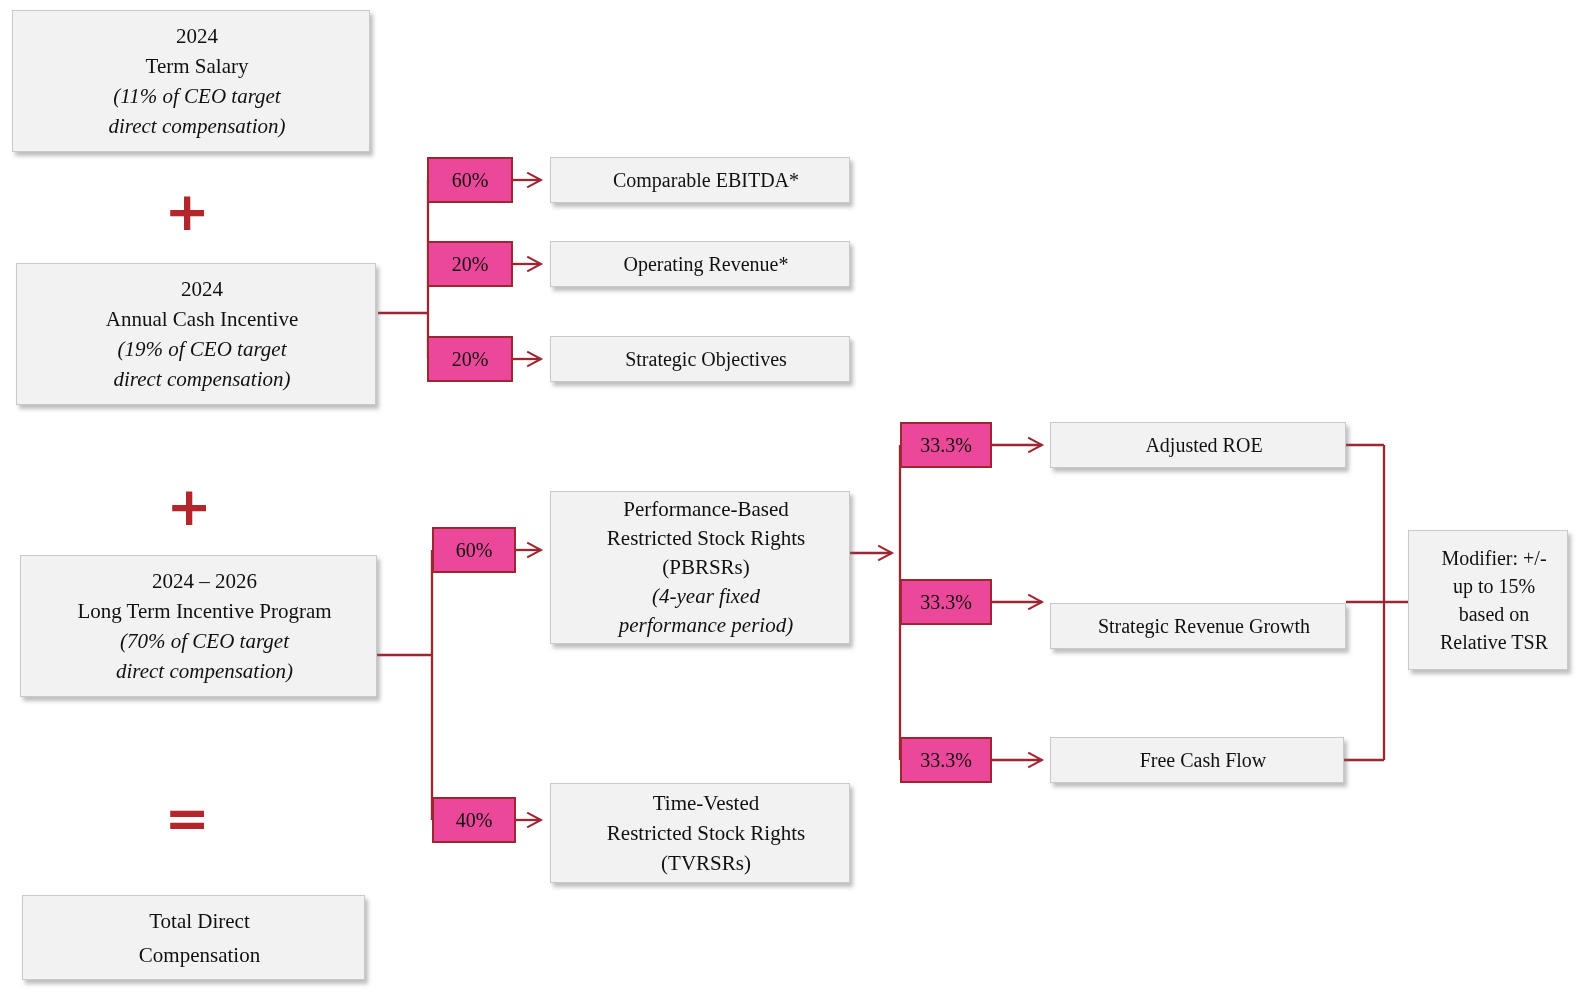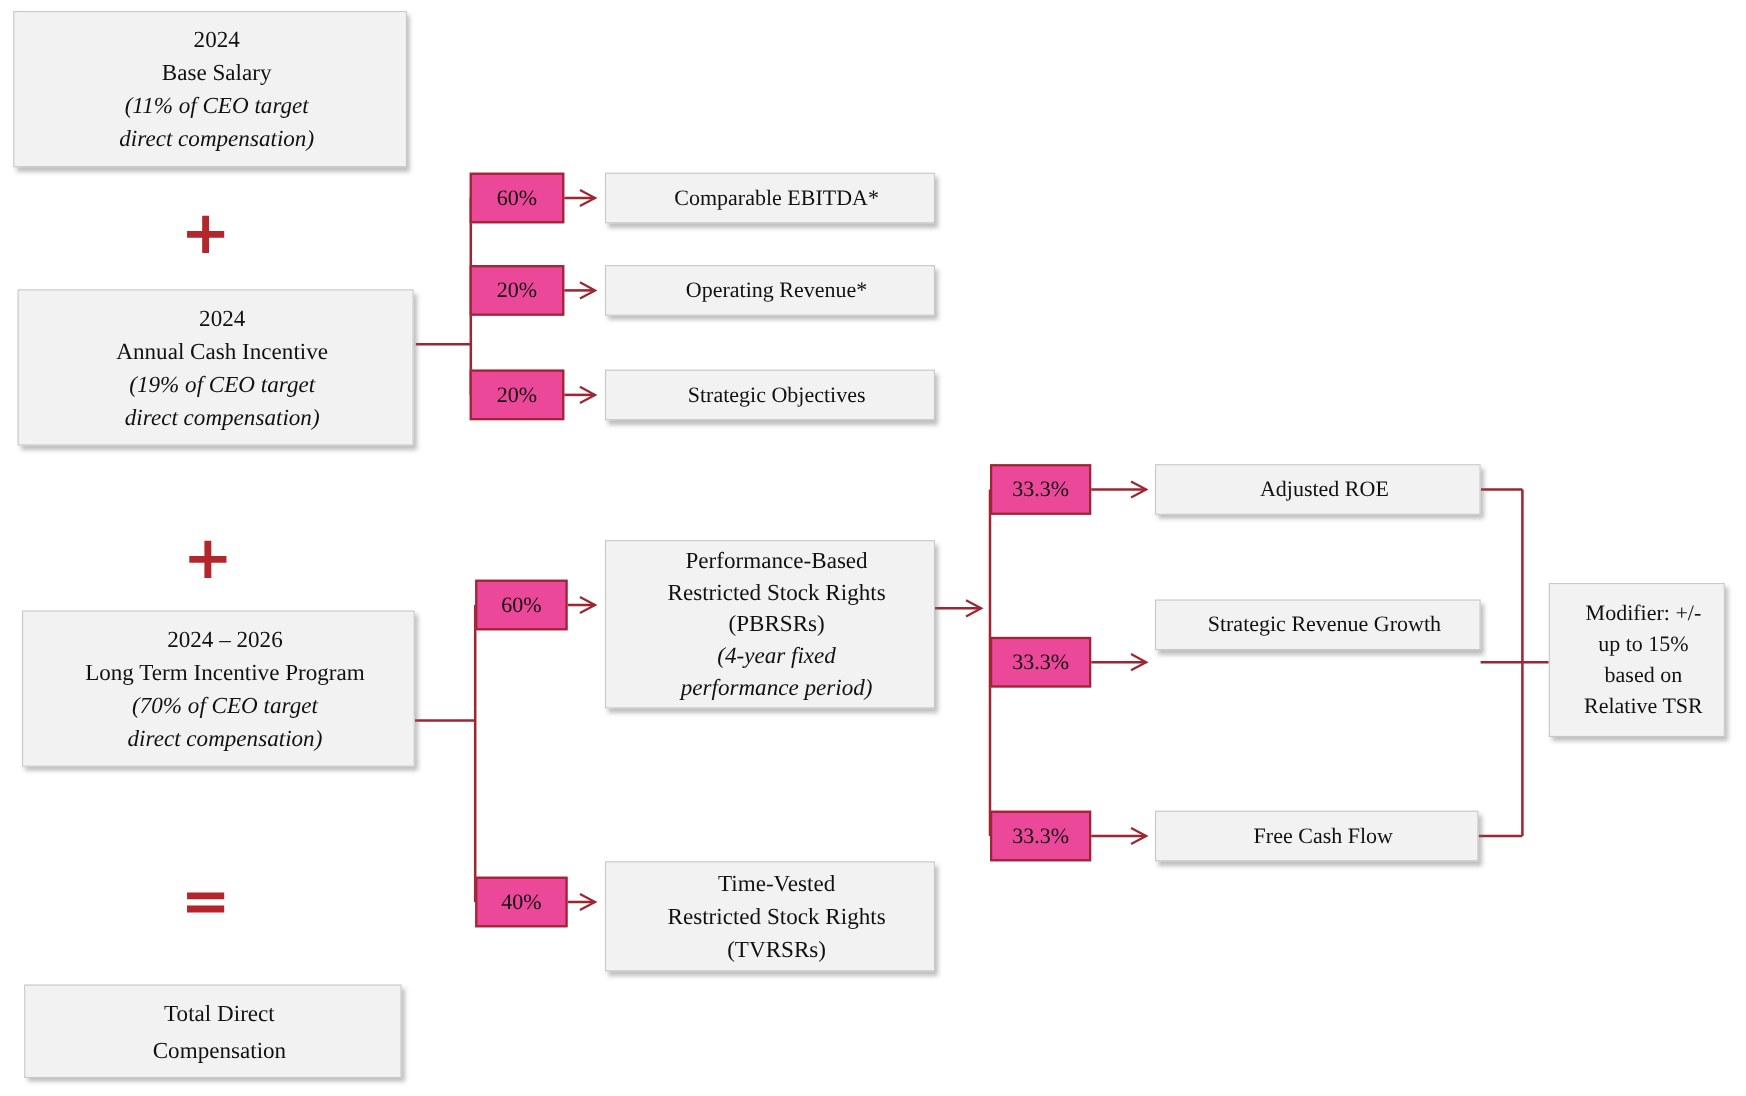--- a/index.html
+++ b/index.html
@@ -62,21 +62,21 @@
 
       <line x1="1346" y1="445" x2="1384" y2="445"></line>
       <line x1="1344" y1="760" x2="1384" y2="760"></line>
       <line x1="1384" y1="445" x2="1384" y2="760"></line>
       <line x1="1346" y1="602" x2="1408" y2="602"></line>
     </g>
   </svg>
 
   <div class="gbox" style="left:12px;top:10px;width:358px;height:142px;">
     <div>2024</div>
-    <div>Base Salary</div>
+    <div>Term Salary</div>
     <div class="it">(11% of CEO target</div>
     <div class="it">direct compensation)</div>
   </div>
 
   <div class="op" style="left:157px;top:182px;">+</div>
 
   <div class="gbox" style="left:16px;top:263px;width:360px;height:142px;">
     <div>2024</div>
     <div>Annual Cash Incentive</div>
     <div class="it">(19% of CEO target</div>
@@ -130,21 +130,21 @@
     <div>(TVRSRs)</div>
   </div>
 
   <div class="pbox" style="left:900px;top:422px;width:92px;height:46px;">33.3%</div>
   <div class="pbox" style="left:900px;top:579px;width:92px;height:46px;">33.3%</div>
   <div class="pbox" style="left:900px;top:737px;width:92px;height:46px;">33.3%</div>
 
   <div class="gbox single" style="left:1050px;top:422px;width:296px;height:46px;font-family:Liberation Serif, serif;">
     <div>Adjusted ROE</div>
   </div>
-  <div class="gbox single" style="left:1050px;top:545px;width:296px;height:46px;">
+  <div class="gbox single" style="left:1050px;top:603px;width:296px;height:46px;">
     <div>Strategic Revenue Growth</div>
   </div>
   <div class="gbox single" style="left:1050px;top:737px;width:294px;height:46px;">
     <div>Free Cash Flow</div>
   </div>
 
   <div class="gbox mod" style="left:1408px;top:530px;width:160px;height:140px;">
     <div>Modifier: +/-</div>
     <div>up to 15%</div>
     <div>based on</div>

